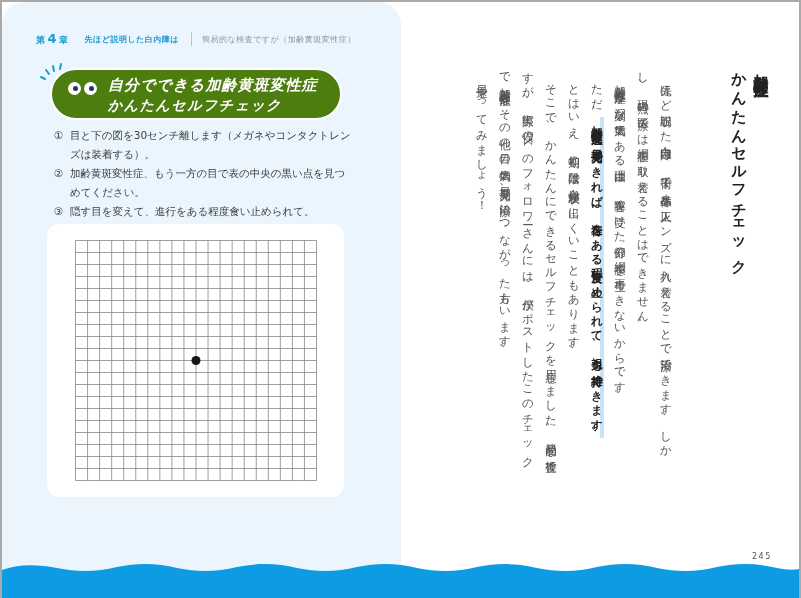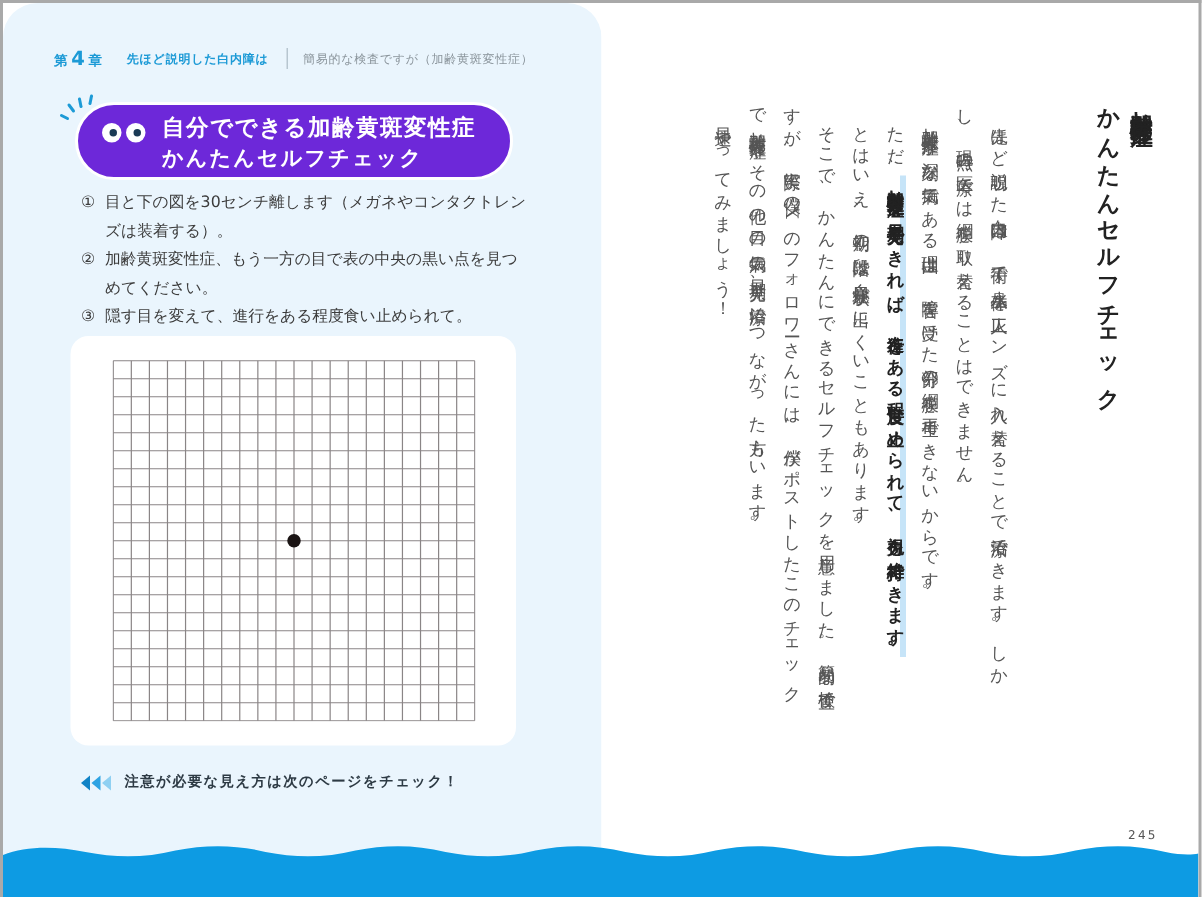--- a/index.html
+++ b/index.html
@@ -28,22 +28,23 @@
   .chap-num b { font-size: 13px; margin: 0 2px; }
   .chap-title { color: #1c9ad6; font-size: 8px; font-weight: bold; margin-left: 16px; letter-spacing: 0.5px; }
   .head-sep { width: 1px; height: 14px; background: #b7c6d0; margin: 0 10px 0 12px; }
   .section-title { color: #8a949b; font-size: 8px; letter-spacing: 0.5px; }
 
   
   .pill-wrap { position: absolute; left: 36px; top: 58px; width: 310px; height: 62px; }
   .rays { position: absolute; left: 0; top: 0; width: 30px; height: 24px; }
   .pill {
     position: absolute; left: 12px; top: 8px; width: 292px; height: 52px;
-    background: #6d28d9; border-radius: 28px; border: 2px solid #ffffff;
+    background: #4d7c0f; border-radius: 28px; border: 2px solid #ffffff;
     box-sizing: border-box;
+    font-style: italic;
   }
   .eyes { position: absolute; left: 16px; top: 12px; display: flex; gap: 3px; }
   .eye { width: 13px; height: 13px; border-radius: 50%; background: #fff; position: relative; }
   .eye::after { content: ""; position: absolute; left: 5px; top: 4px; width: 5px; height: 5px; border-radius: 50%; background: #1a3a55; }
   .pill-line1 { position: absolute; left: 56px; top: 6px; color: #fff; font-size: 15px; font-weight: bold; letter-spacing: 1px; white-space: nowrap; }
   .pill-line2 { position: absolute; left: 56px; top: 27px; color: #fff; font-size: 14px; font-weight: bold; letter-spacing: 1.5px; white-space: nowrap; }
 
   
   .steps { position: absolute; left: 52px; top: 124px; width: 300px; color: #3c3c3c; font-size: 10.5px; line-height: 19px; }
   .step { display: flex; }
@@ -172,28 +173,20 @@
         <line x1="0.5" y1="180.5" x2="241.5" y2="180.5" stroke="#8a8586" stroke-width="0.8"></line>
         <line x1="0.5" y1="192.5" x2="241.5" y2="192.5" stroke="#8a8586" stroke-width="0.8"></line>
         <line x1="0.5" y1="204.5" x2="241.5" y2="204.5" stroke="#8a8586" stroke-width="0.8"></line>
         <line x1="0.5" y1="216.5" x2="241.5" y2="216.5" stroke="#8a8586" stroke-width="0.8"></line>
         <line x1="0.5" y1="228.5" x2="241.5" y2="228.5" stroke="#8a8586" stroke-width="0.8"></line>
         <line x1="0.5" y1="240.5" x2="241.5" y2="240.5" stroke="#8a8586" stroke-width="0.8"></line>
         <circle cx="121" cy="120.5" r="4.5" fill="#1a1414"></circle>
       </svg>
   </div>
 
-  <div class="next-hint">
-    <span style="display:flex;align-items:center;">
-      <span class="tri t1"></span>
-        <span class="tri t2"></span>
-        <span class="tri t3"></span>
-    </span>
-    <span class="next-text">注意が必要な見え方は次のページをチェック！</span>
-  </div>
 </div>
 
 <div class="page-right"></div>
 
 <div class="folio-left">157</div>
 <div class="folio-right">245</div>
 
 <div class="vheading">
   <div>加齢黄斑変性症の</div>
   <div>かんたんセルフチェック</div>

